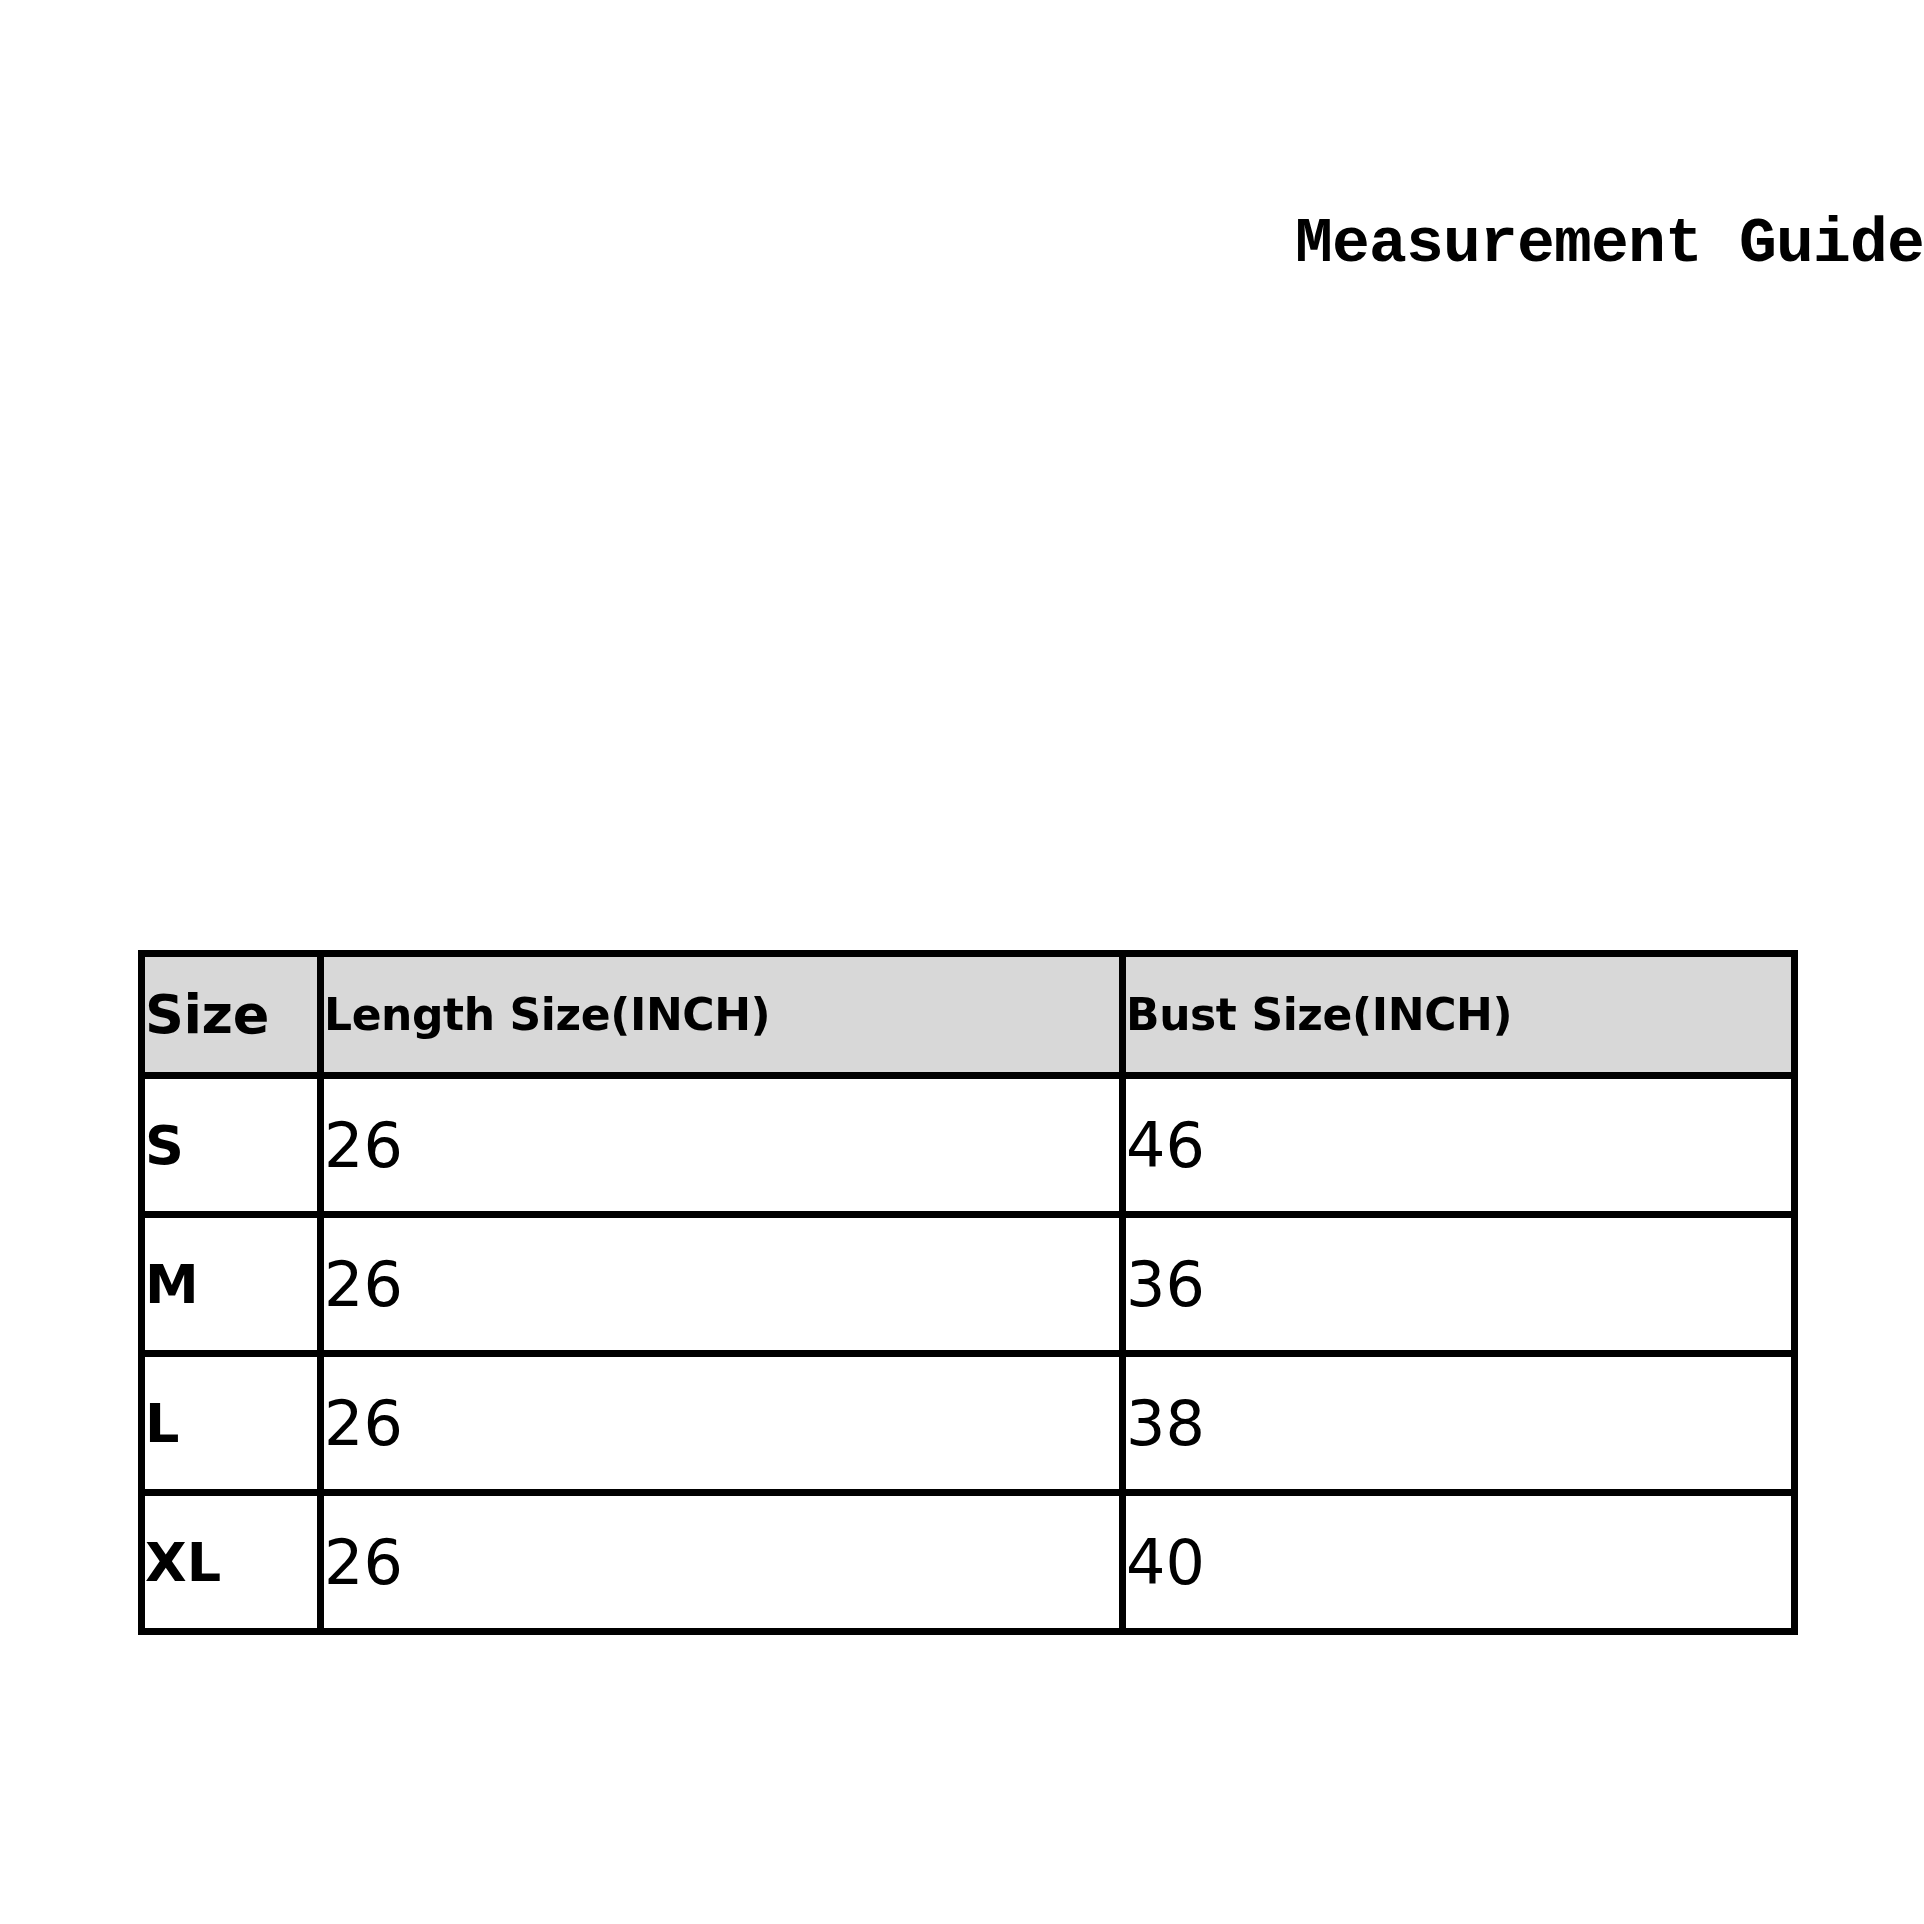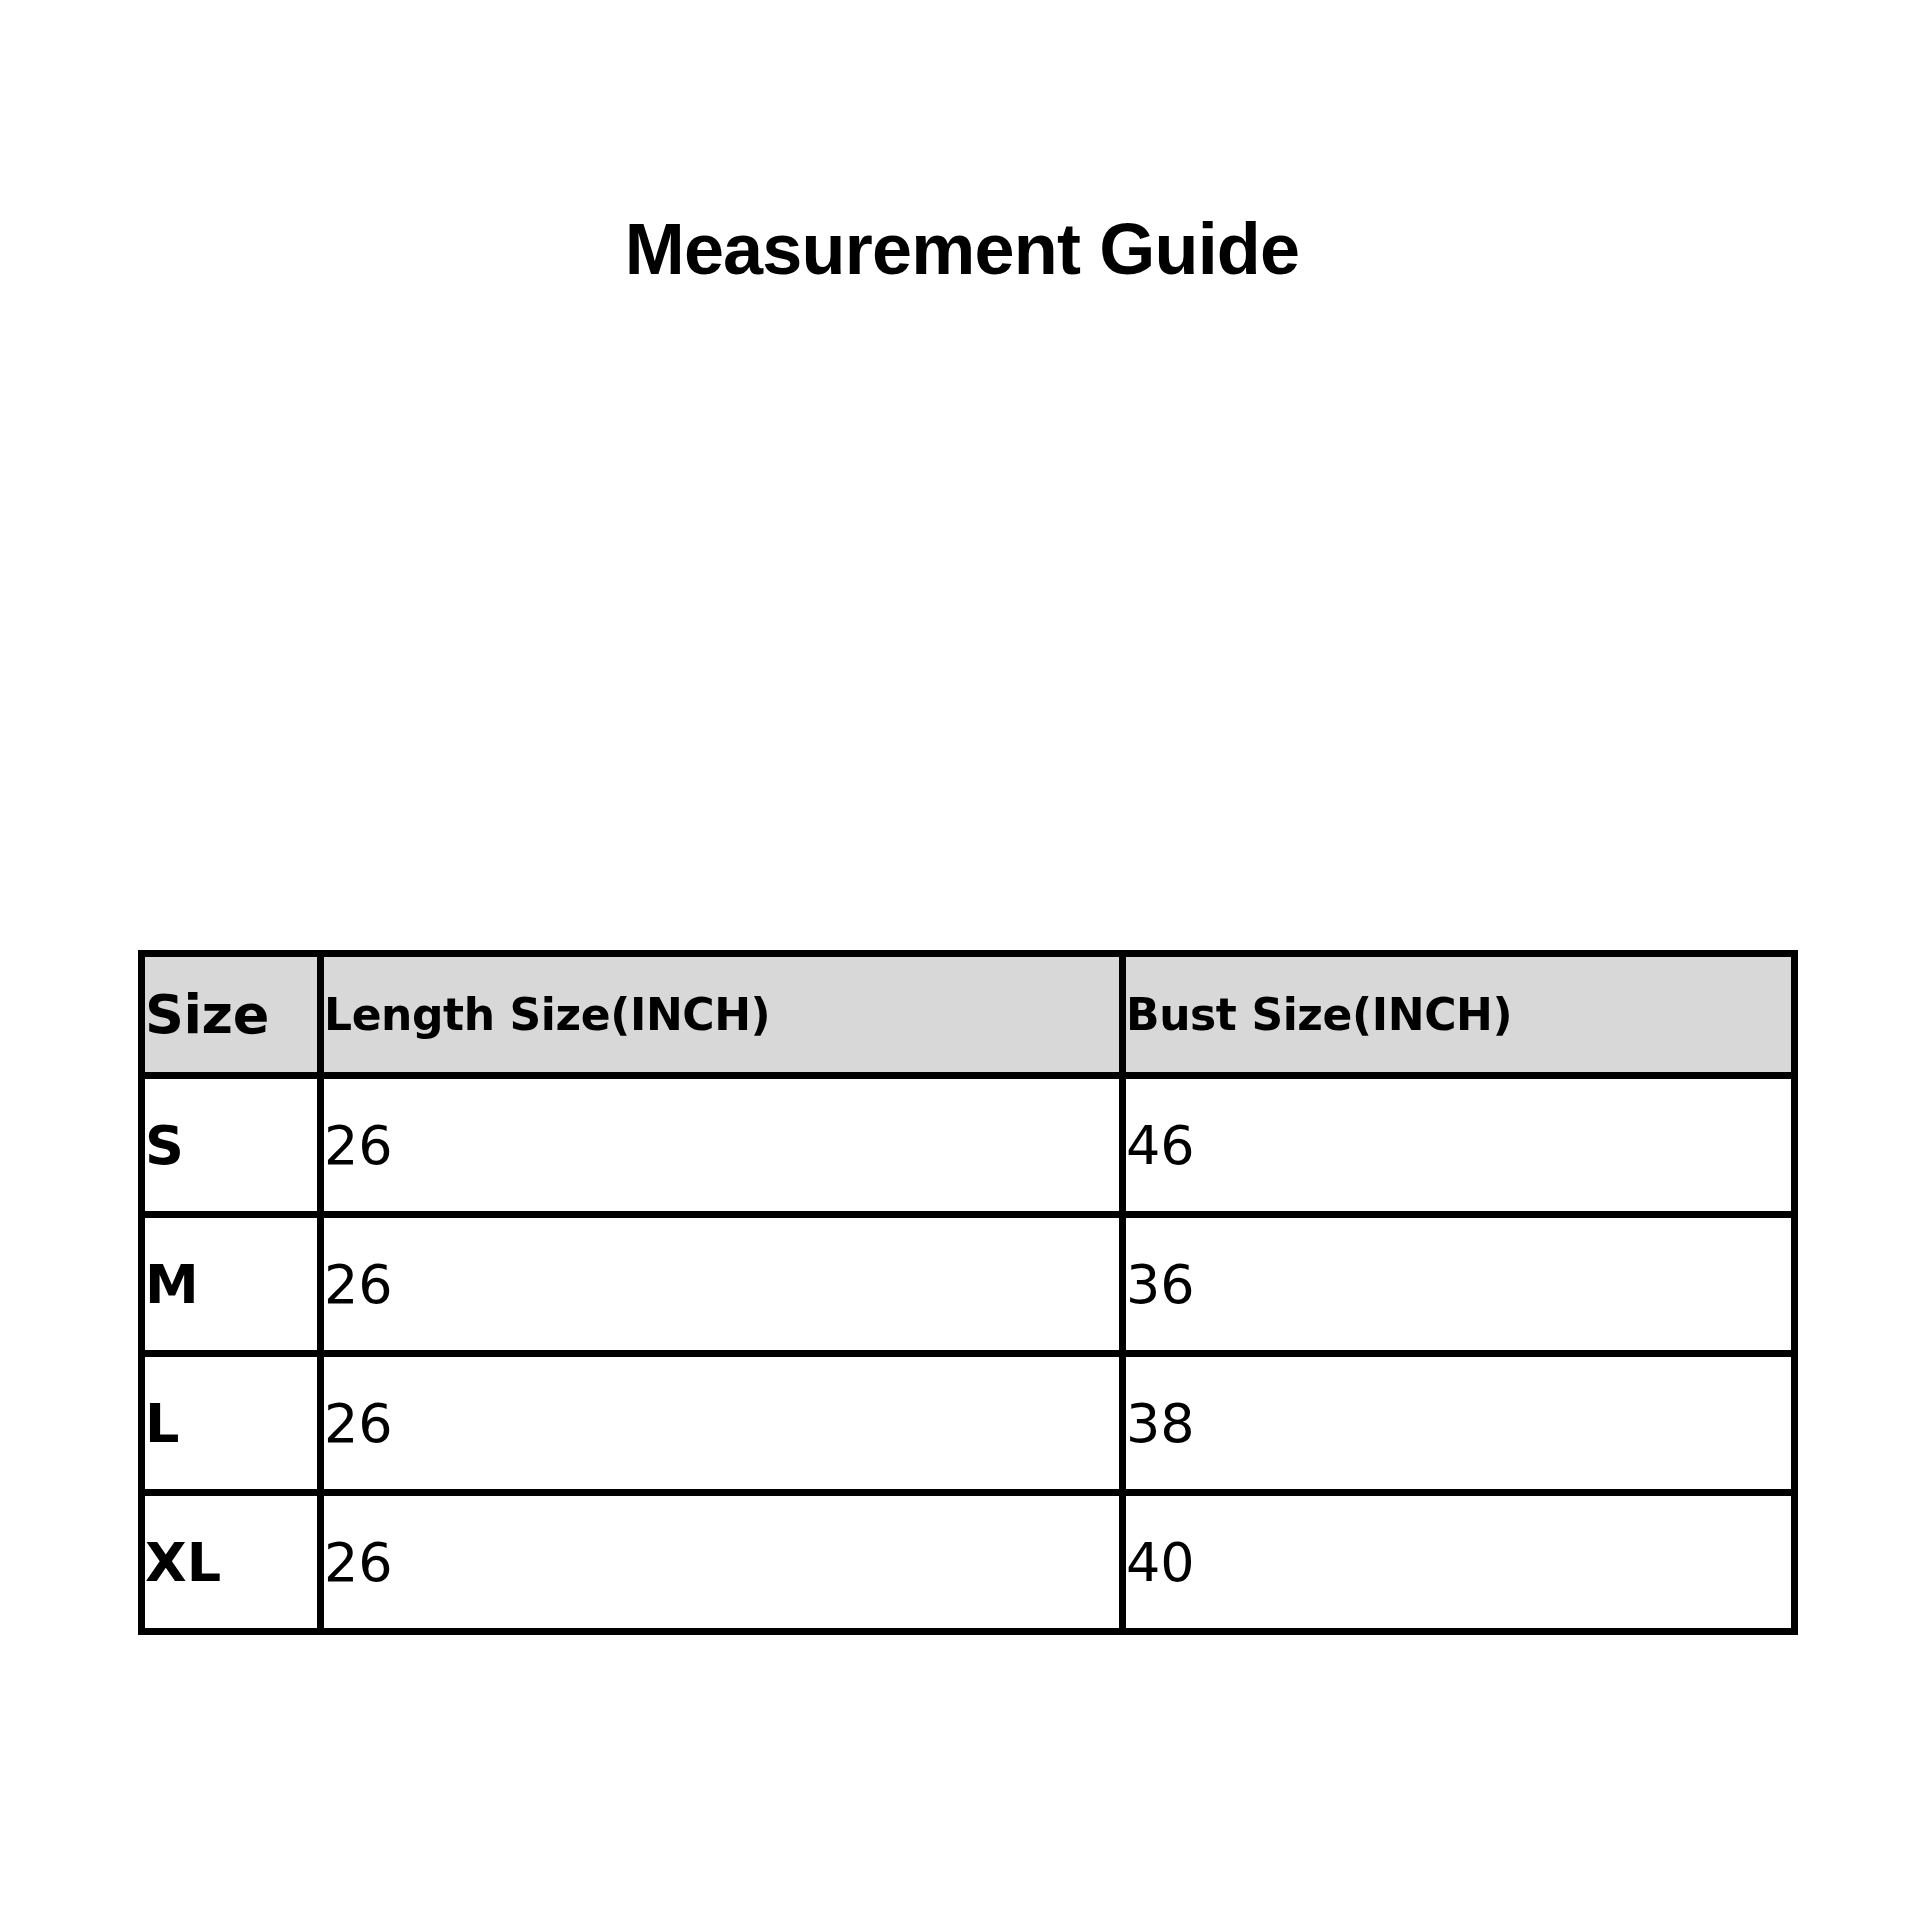--- a/index.html
+++ b/index.html
@@ -22,26 +22,26 @@
     top: 0;
     width: 1924px;
     height: 1924px;
   }
 
   .title {
     position: absolute;
     left: 0;
     top: 210px;
     width: 1924px;
-    text-align: center;
-    font-size: 72px;
+    text-align: right;
+    font-size: 63px;
     font-weight: bold;
     letter-spacing: -0.8px;
     line-height: 1.1;
-    font-family: Liberation Sans, sans-serif;
+    font-family: Liberation Mono, monospace;
   }
 
   .table-wrap {
     position: absolute;
     left: 138px;
     top: 950px;
     width: 1653px;
   }
 
   table.size-table {
@@ -80,21 +80,21 @@
     background: #ffffff;
     height: 132px;
   }
 
   table.size-table tbody td.cell-size {
     font-size: 54px;
     font-weight: bold;
   }
 
   table.size-table tbody td.cell-val {
-    font-size: 54px;
+    font-size: 62px;
     font-weight: normal;
   }
 </style>
 </head>
 <body>
 
 <div class="page">
 
   <div class="title">Measurement Guide</div>
 

